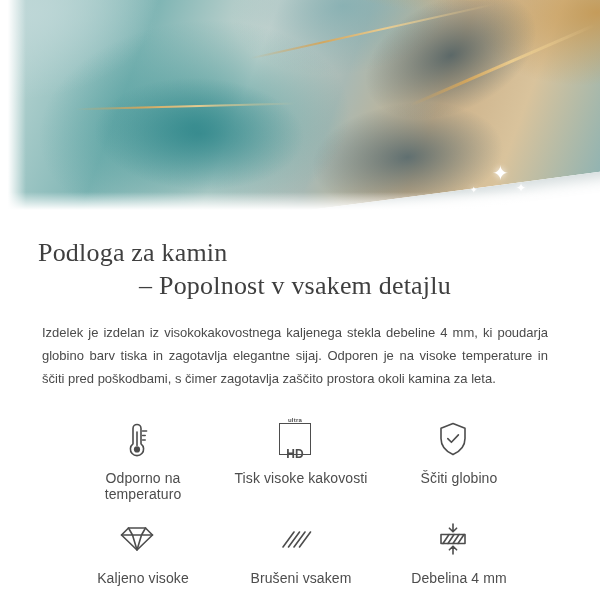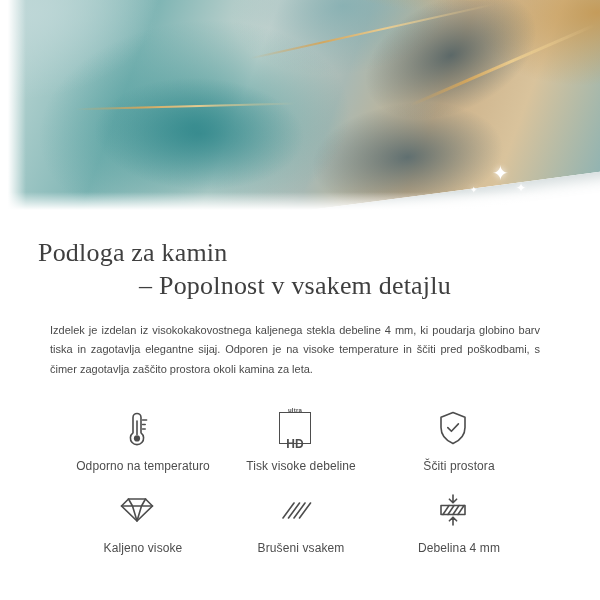--- a/index.html
+++ b/index.html
@@ -125,24 +125,24 @@
     line-height: 1.28;
     color: #3f3f3f;
     margin: 0 0 18px 0;
     letter-spacing: 0.2px;
   }
   h1.title .line2 {
     display: block;
     text-align: center;
   }
   p.desc {
-    font-size: 11px;
+    font-size: 13px;
     line-height: 1.78;
     color: #4a4a4a;
-    margin: 12px;
+    margin: 4px;
     max-width: 530px;
     text-align: justify;
   }
 
   
   .features {
     margin-top: 26px;
     display: grid;
     grid-template-columns: repeat(3, 1fr);
     grid-row-gap: 14px;
@@ -155,22 +155,23 @@
     justify-content: flex-start;
   }
   .feature .ico {
     height: 46px;
     display: flex;
     align-items: center;
     justify-content: center;
   }
   .feature .cap {
     margin-top: 8px;
-    font-size: 12px;
+    font-size: 14px;
     color: #4d4d4d;
+    text-align: center;
     letter-spacing: 0.1px;
     margin-left: 12px;
   }
   svg { display: block; }
   .stroke {
     fill: none;
     stroke: #4d4d4d;
     stroke-width: 1.6;
     stroke-linecap: round;
     stroke-linejoin: round;
@@ -245,31 +246,31 @@
         <div class="cap">Odporno na temperaturo</div>
       </div>
 
       <div class="feature">
         <div class="ico">
           <div class="ultrahd-box">
             <span class="u">ultra</span>
             <span class="hd">HD</span>
           </div>
         </div>
-        <div class="cap">Tisk visoke debeline</div>
+        <div class="cap">Tisk visoke kakovosti</div>
       </div>
 
       <div class="feature">
         <div class="ico">
           <svg width="34" height="40" viewBox="0 0 34 40">
             <path class="stroke" d="M17 4.5 29 9.2v10.3c0 7.6-5.1 13-12 16.1-6.9-3.1-12-8.5-12-16.1V9.2L17 4.5z"></path>
             <path class="stroke" d="m11.8 19.6 3.6 3.7 7-7.4" stroke-width="1.8"></path>
           </svg>
         </div>
-        <div class="cap">Ščiti prostora</div>
+        <div class="cap">Ščiti globino</div>
       </div>
 
       <div class="feature">
         <div class="ico">
           <svg width="40" height="36" viewBox="0 0 40 36">
             <path class="stroke" d="M11.5 7h17l7 7-15.5 15L4.5 14l7-7z"></path>
             <path class="stroke" d="M4.5 14h31M11.5 7l4 7-5 0M28.5 7l-4 7 5 0M15.5 14 20 29l4.5-15"></path>
           </svg>
         </div>
         <div class="cap">Kaljeno visoke</div>

